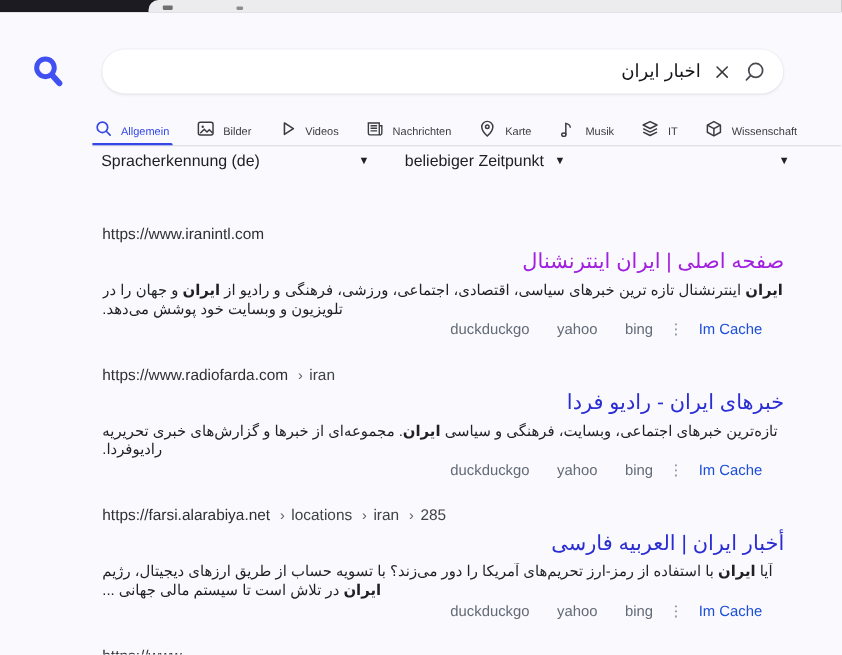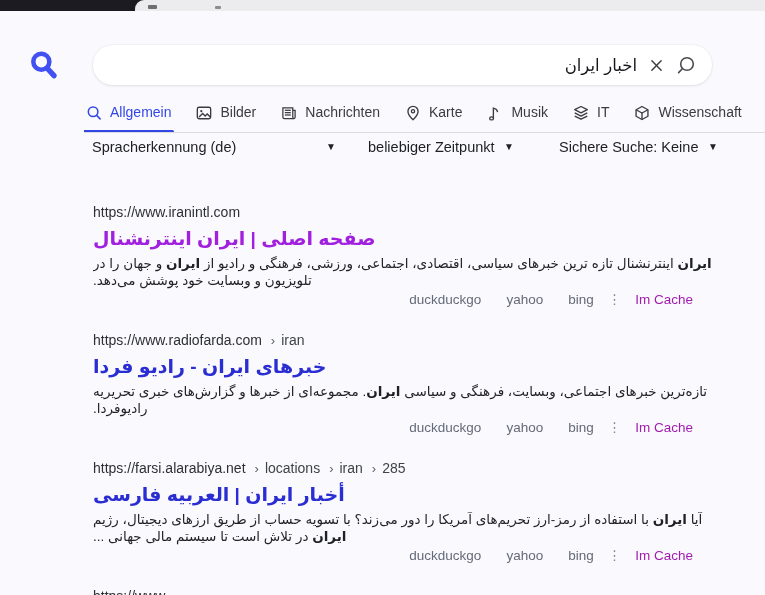--- a/index.html
+++ b/index.html
@@ -30,43 +30,43 @@
   .clearbtn{margin:0 13px;color:#38393d;cursor:pointer;display:flex;align-items:center}
   .clearbtn svg{width:13px;height:13px}
   .submitbtn{color:#4a4b50;cursor:pointer;display:flex;align-items:center}
   .submitbtn svg{width:20px;height:20px}
   
   .tabs{
     position:absolute;left:84px;top:102px;width:681px;height:30px;
     display:flex;gap:22px;white-space:nowrap;overflow:hidden;
     border-bottom:1px solid #dcdbe1;
   }
-  .tab{display:flex;align-items:flex-start;gap:7px;font-size:14px;color:#3b3c40;position:relative;padding:2px 1px 6px 1px;cursor:pointer;flex:0 0 auto}
+  .tab{display:flex;align-items:flex-end;gap:7px;font-size:10px;color:#3b3c40;position:relative;padding:2px 1px 6px 1px;cursor:pointer;flex:0 0 auto}
   .tab svg{width:18px;height:18px;flex:0 0 auto}
   .tab.active{color:#3347e6}
   .tab.active::after{content:"";position:absolute;left:-2px;right:-2px;bottom:-1px;height:3px;background:#3347e6;border-radius:2px}
   
   .filters{position:absolute;top:137px;left:0;width:765px;height:24px;font-size:14.5px;color:#1e1f24}
   .flabel{position:absolute;top:2px;cursor:pointer}
   .fcaret{position:absolute;top:4px;font-size:10px;color:#222;cursor:pointer}
   
   .results{position:absolute;left:93px;top:205px;width:620px}
   .result{height:128px;overflow:hidden}
   .urlline{font-size:14px;line-height:15px;color:#2e3033}
   .url{cursor:pointer}
   .crumbsep{color:#5d6167;margin:0 6px 0 9px;font-size:13px}
   .crumb{color:#3f4347}
-  .rtitle{margin:7px 0 0 0;font-size:19px;font-weight:700;line-height:24px;direction:rtl;text-align:left;color:#2a2ed2;cursor:pointer}
+  .rtitle{margin:7px 0 0 0;font-size:19px;font-weight:400;line-height:24px;direction:rtl;text-align:right;color:#2a2ed2;cursor:pointer}
   .rtitle.visited{color:#a120df}
   .snippet{margin:5px 0 0 0;font-size:13.5px;line-height:16.5px;color:#1f2125;direction:rtl;text-align:left;max-height:33px;overflow:hidden}
   .snippet b{font-weight:700}
   .rfooter{margin-top:3px;text-align:right;padding-right:20px;font-size:13.5px;line-height:16px;color:#636b77}
   .engine{margin-left:25px}
   .kebab{margin:0 7px 0 14px;color:#7c88a0;cursor:pointer}
-  .cache{color:#a21caf;margin-left:7px;cursor:pointer;text-decoration:none}
+  .cache{color:#1d4ed8;margin-left:7px;cursor:pointer;text-decoration:none}
 </style>
 </head>
 <body>
 
 <div class="topstrip">
   <div class="browser-tab">
     <span class="tabmark-a"></span>
     <span class="tabmark-b"></span>
   </div>
 </div>
@@ -109,20 +109,28 @@
         <svg viewBox="0 0 20 20" fill="none" stroke="currentColor" stroke-width="1.5">
           <rect x="2.6" y="3.6" width="14.8" height="12.8" rx="2"></rect>
           <circle cx="7" cy="8" r="1.2" fill="currentColor" stroke="none"></circle>
           <path d="M4.5 14.5 L8.5 10.5 L11.3 13.3 L13.6 11 L17 14.4"></path>
         </svg>
       </span>
       <span>Bilder</span>
     </div>
     <div class="tab">
       <span style="display: flex;">
+        <svg viewBox="0 0 20 20" fill="none" stroke="currentColor" stroke-width="1.6" stroke-linejoin="round">
+          <path d="M6.2 4.2 L15.2 10 L6.2 15.8 Z"></path>
+        </svg>
+      </span>
+      <span>Videos</span>
+    </div>
+    <div class="tab">
+      <span style="display: flex;">
         <svg viewBox="0 0 20 20" fill="none" stroke="currentColor" stroke-width="1.4">
           <path d="M3.2 4.2 H14.2 V14.6 a1.6 1.6 0 0 0 1.6 1.6 H4.8 a1.6 1.6 0 0 1 -1.6 -1.6 Z"></path>
           <path d="M14.2 7 h2.6 v7.6 a1.6 1.6 0 0 1 -1.6 1.6"></path>
           <line x1="5.4" y1="7" x2="12" y2="7"></line>
           <line x1="5.4" y1="9.6" x2="12" y2="9.6"></line>
           <line x1="5.4" y1="12.2" x2="12" y2="12.2"></line>
         </svg>
       </span>
       <span>Nachrichten</span>
     </div>
@@ -164,21 +172,20 @@
       </span>
       <span>Wissenschaft</span>
     </div>
   </nav>
 
 <div class="filters">
   <span class="flabel" style="left:92px">Spracherkennung (de)</span>
   <span class="fcaret" style="left:326px">▼</span>
   <span class="flabel" style="left:368px">beliebiger Zeitpunkt</span>
   <span class="fcaret" style="left:504px">▼</span>
-  <span class="flabel" style="left:559px">Sichere Suche: Keine</span>
   <span class="fcaret" style="left:708px">▼</span>
 </div>
 
 <main class="results">
     <article class="result">
       <div class="urlline"><span class="url">https://www.iranintl.com</span></div>
       <h3 class="rtitle visited">صفحه اصلی | ایران اینترنشنال</h3>
       <p class="snippet"><b>ایران</b><span> اینترنشنال تازه ترین خبرهای سیاسی، اقتصادی، اجتماعی، ورزشی، فرهنگی و رادیو از </span><b>ایران</b><span> و جهان را در تلویزیون و وبسایت خود پوشش می‌دهد.</span></p>
       <div class="rfooter"><span class="engine">duckduckgo</span><span class="engine">yahoo</span><span class="engine">bing</span><span class="kebab">⋮</span><a class="cache">Im Cache</a></div>
     </article>

